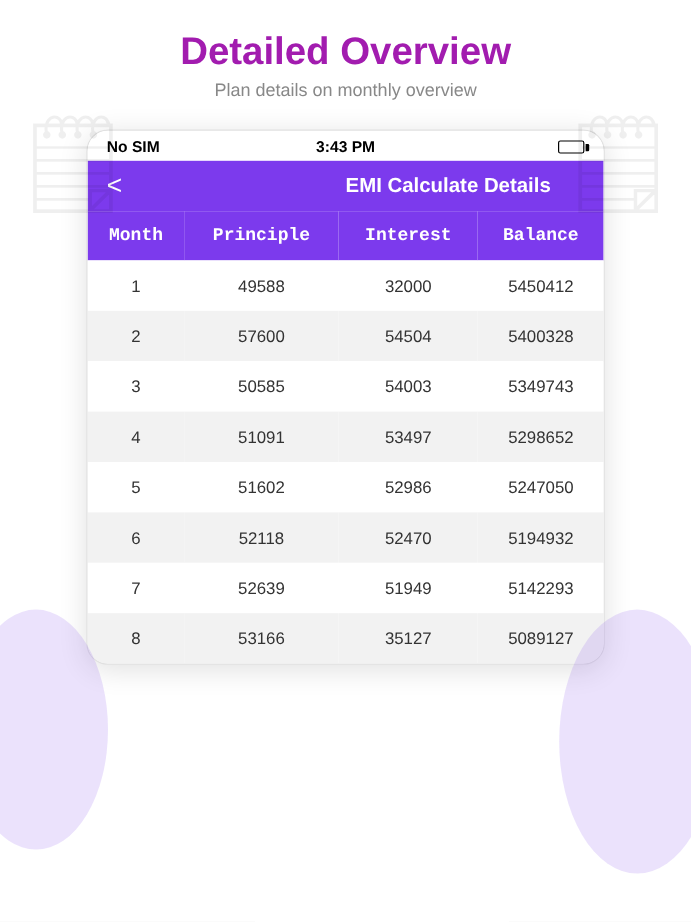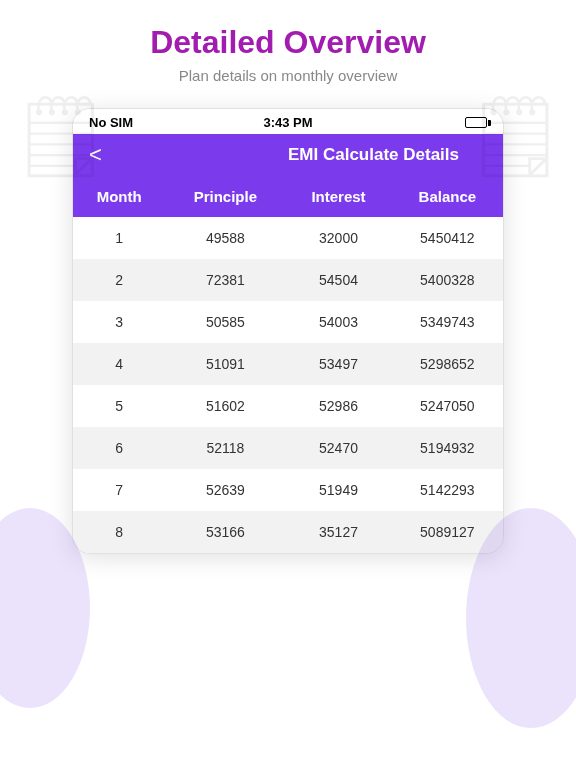--- a/index.html
+++ b/index.html
@@ -159,20 +159,21 @@
       padding-right: 28px;
     }
 
     
     .emi-table {
       width: 100%;
       border-collapse: collapse;
     }
     .emi-table thead tr {
       background: #7c3aed;
+      font-family: Liberation Mono, monospace;
     }
     .emi-table thead th {
       color: #fff;
       font-weight: 700;
       font-size: 15px;
       padding: 12px 8px;
       text-align: center;
     }
     .emi-table tbody tr:nth-child(odd) {
       background: #ffffff;
@@ -228,21 +229,21 @@
       </thead>
       <tbody id="table-body">
       <tr>
             <td>1</td>
             <td>49588</td>
             <td>32000</td>
             <td>5450412</td>
           </tr>
           <tr>
             <td>2</td>
-            <td>72381</td>
+            <td>57600</td>
             <td>54504</td>
             <td>5400328</td>
           </tr>
           <tr>
             <td>3</td>
             <td>50585</td>
             <td>54003</td>
             <td>5349743</td>
           </tr>
           <tr>

